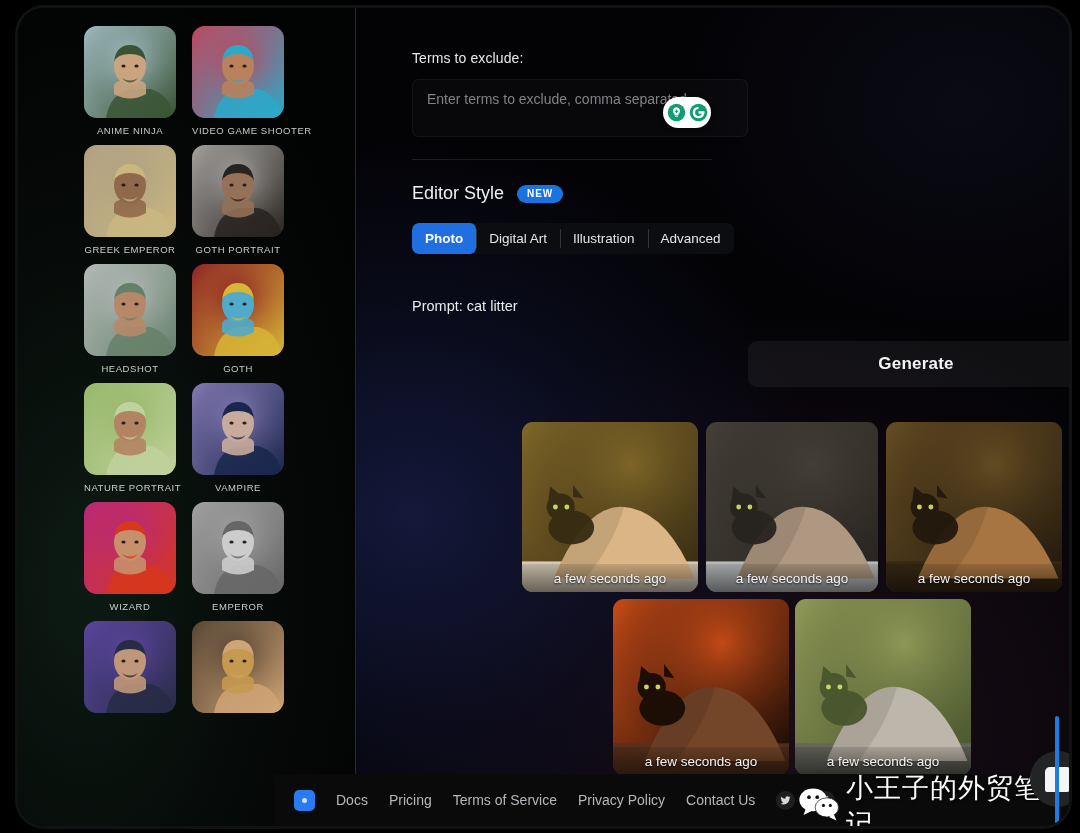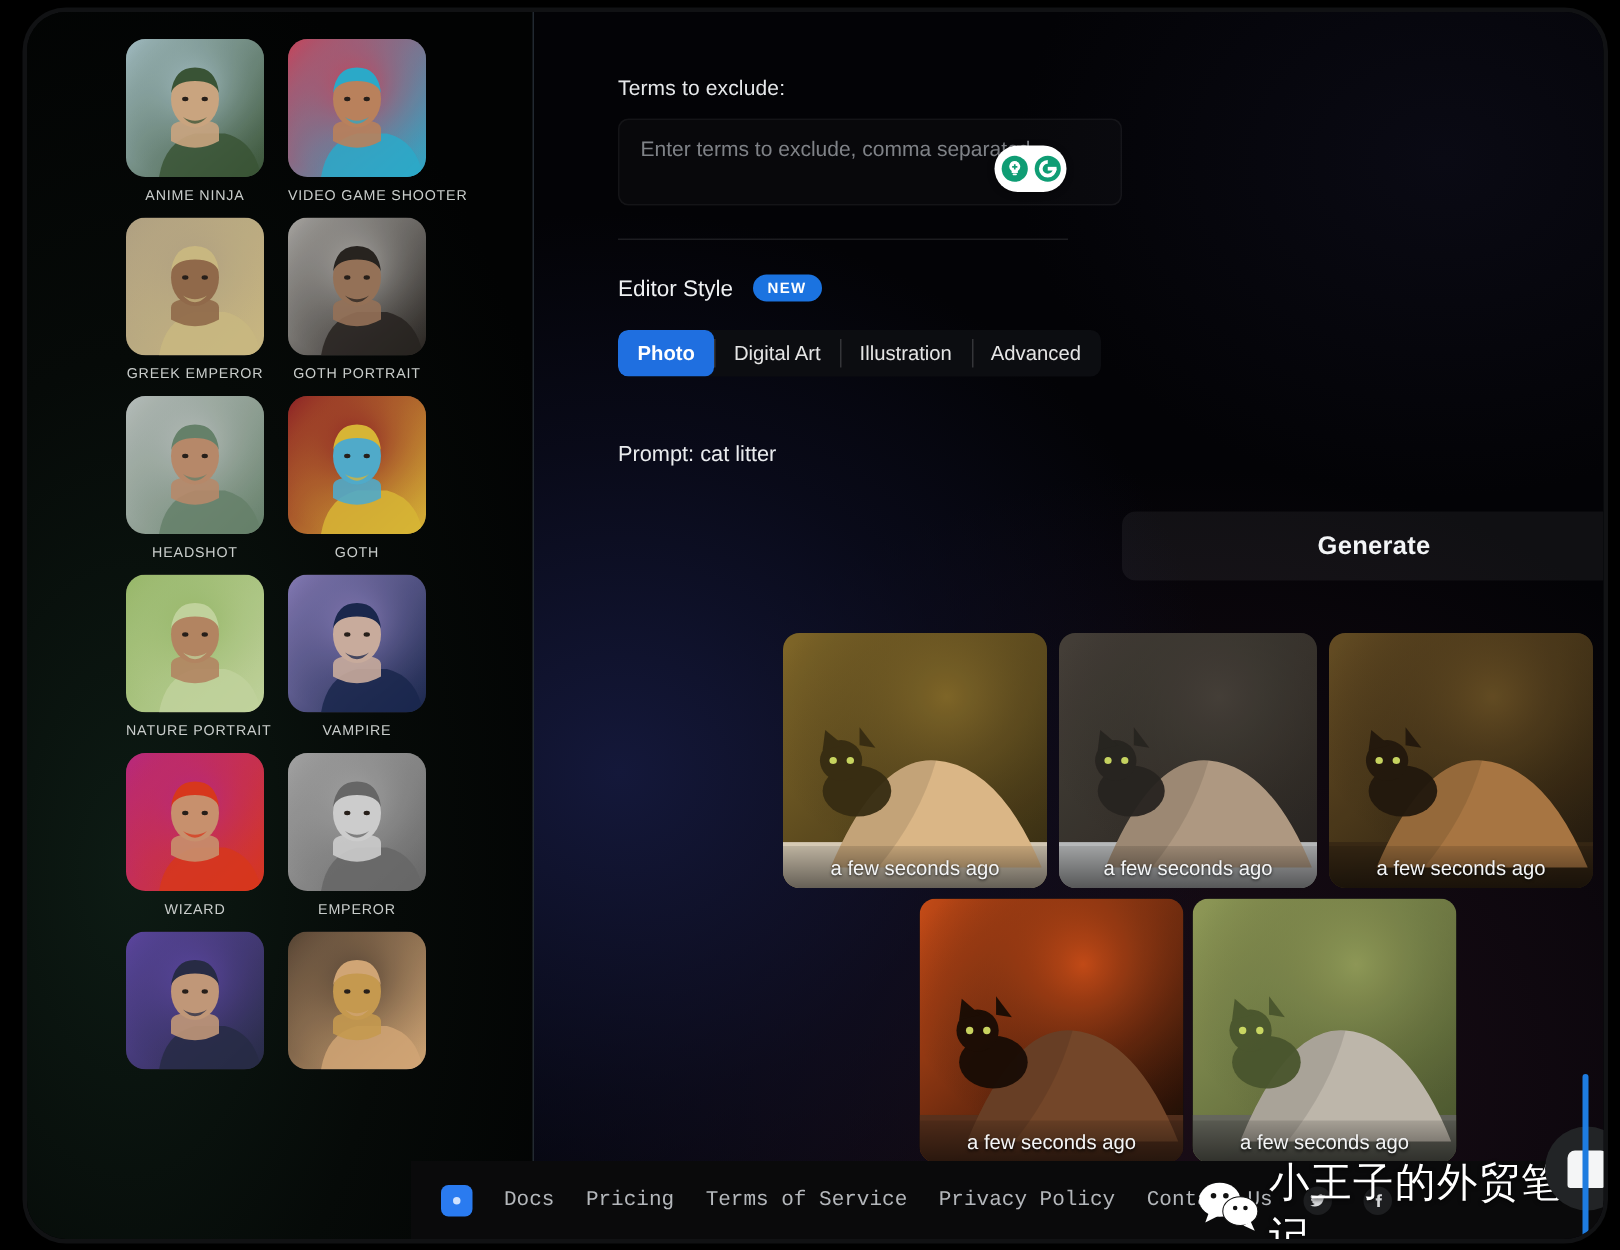--- a/index.html
+++ b/index.html
@@ -92,21 +92,21 @@
     color: #7f8287;
   }
   #section-divider {
     margin-top: 22px; width: 300px; height: 1px;
     background: rgba(255,255,255,.10);
   }
 
   #editor-style-row {
     margin-top: 23px; display: flex; align-items: center; gap: 13px;
   }
-  #editor-style-title { font-size: 15px; color: #eef0f2; }
+  #editor-style-title { font-size: 18px; color: #eef0f2; }
   #new-badge {
     background: #1b73e0; color: #fff;
     font-size: 10px; font-weight: bold; letter-spacing: .9px;
     padding: 3.5px 10px; border-radius: 10px;
   }
 
   #style-tabs {
     margin-top: 19px;
     display: inline-flex; align-items: stretch;
     background: #0c0d11;
@@ -164,21 +164,20 @@
   }
 
   
   #footer {
     position: absolute; left: 256px; bottom: 0;
     width: 795px; height: 52px;
     background: #0a0a0b;
     display: flex; align-items: center;
     padding-left: 20px;
     gap: 21px;
-    font-family: Liberation Mono, monospace;
   }
   #footer-logo {
     width: 21px; height: 21px; border-radius: 5px;
     background: #2a7bf0;
     display: flex; align-items: center; justify-content: center;
     flex: none;
   }
   #footer-logo .dot { width: 5px; height: 5px; border-radius: 50%; background: #cfe2ff; }
   .footer-link { font-size: 14px; color: #b4b7bb; white-space: nowrap; }
   .social-icon {

